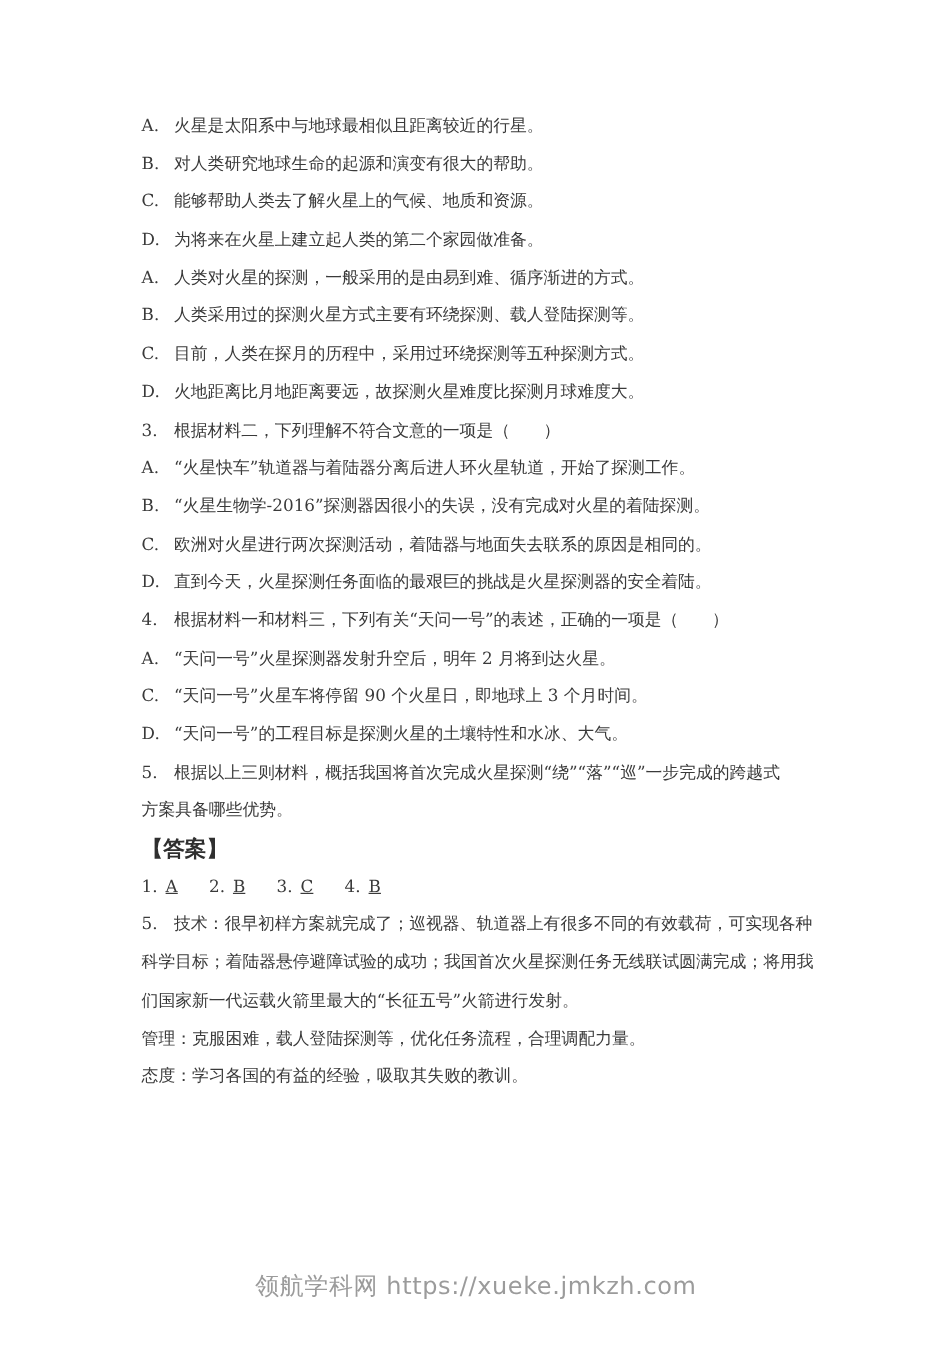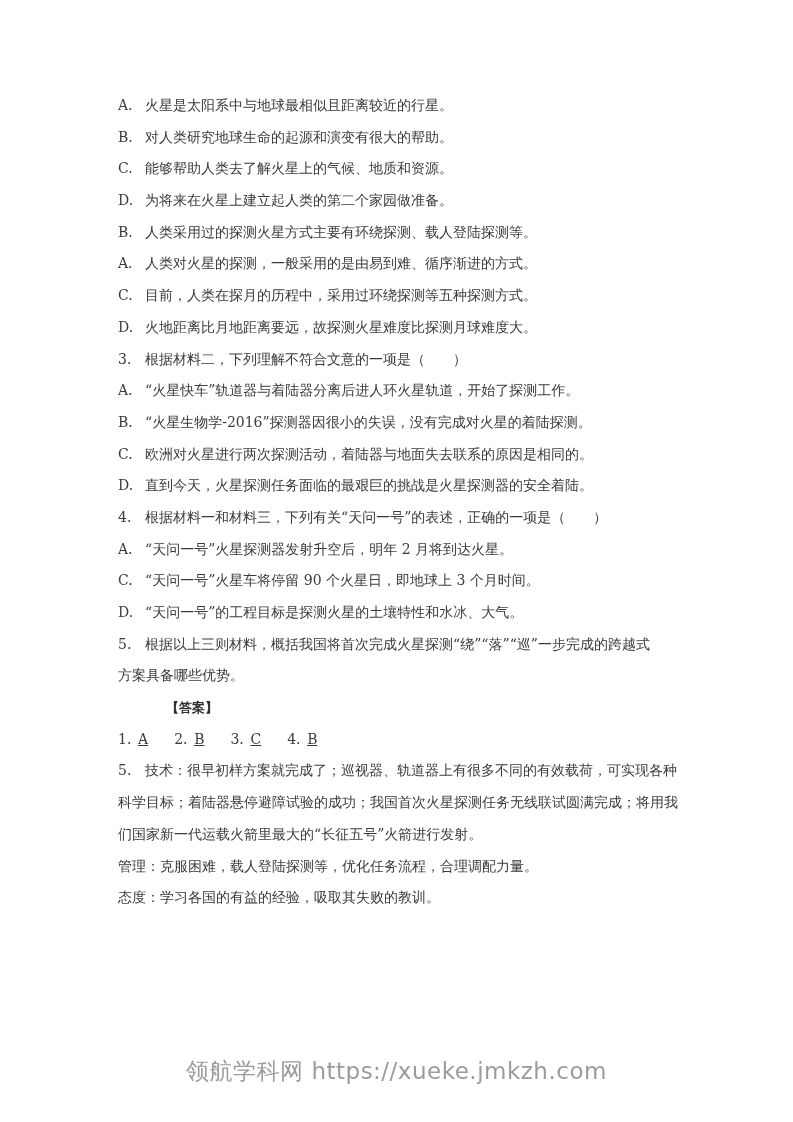--- a/index.html
+++ b/index.html
@@ -28,56 +28,55 @@
     line-height: 31.7px;
     white-space: nowrap;
   }
   .line .label {
     display: inline-block;
     width: 27px;
   }
   .line.heading {
     font-weight: bold;
     color: #2f2f2f;
-    font-size: 13px;
-    margin-left: 48px;
+    font-size: 18px;
   }
   .ans-item {
     display: inline-block;
     margin-right: 26px;
     text-decoration: underline;
   }
   .ans-num {
     display: inline-block;
     min-width: 20px;
   }
   .watermark {
     position: absolute;
     left: 0;
     top: 1058px;
     width: 793px;
     text-align: center;
     font-family: "DejaVu Sans", "Liberation Sans", sans-serif;
-    font-size: 23px;
+    font-size: 20px;
     line-height: 26px;
     color: #9b9b9b;
     letter-spacing: 0.5px;
   }
 </style>
 </head>
 <body>
 
 <div class="page">
   <div class="content">
       <div class="line option"><span class="label">A.</span><span>火星是太阳系中与地球最相似且距离较近的行星。</span></div>
       <div class="line option"><span class="label">B.</span><span>对人类研究地球生命的起源和演变有很大的帮助。</span></div>
       <div class="line option"><span class="label">C.</span><span>能够帮助人类去了解火星上的气候、地质和资源。</span></div>
       <div class="line option"><span class="label">D.</span><span>为将来在火星上建立起人类的第二个家园做准备。</span></div>
+      <div class="line option"><span class="label">A.</span><span>人类对火星的探测，一般采用的是由易到难、循序渐进的方式。</span></div>
       <div class="line option"><span class="label">B.</span><span>人类采用过的探测火星方式主要有环绕探测、载人登陆探测等。</span></div>
-      <div class="line option"><span class="label">A.</span><span>人类对火星的探测，一般采用的是由易到难、循序渐进的方式。</span></div>
       <div class="line option"><span class="label">C.</span><span>目前，人类在探月的历程中，采用过环绕探测等五种探测方式。</span></div>
       <div class="line option"><span class="label">D.</span><span>火地距离比月地距离要远，故探测火星难度比探测月球难度大。</span></div>
       <div class="line question"><span class="label">3.</span><span>根据材料二，下列理解不符合文意的一项是（　　）</span></div>
       <div class="line option"><span class="label">A.</span><span>“火星快车”轨道器与着陆器分离后进人环火星轨道，开始了探测工作。</span></div>
       <div class="line option"><span class="label">B.</span><span>“火星生物学-2016”探测器因很小的失误，没有完成对火星的着陆探测。</span></div>
       <div class="line option"><span class="label">C.</span><span>欧洲对火星进行两次探测活动，着陆器与地面失去联系的原因是相同的。</span></div>
       <div class="line option"><span class="label">D.</span><span>直到今天，火星探测任务面临的最艰巨的挑战是火星探测器的安全着陆。</span></div>
       <div class="line question"><span class="label">4.</span><span>根据材料一和材料三，下列有关“天问一号”的表述，正确的一项是（　　）</span></div>
       <div class="line option"><span class="label">A.</span><span>“天问一号”火星探测器发射升空后，明年 2 月将到达火星。</span></div>
       <div class="line option"><span class="label">C.</span><span>“天问一号”火星车将停留 90 个火星日，即地球上 3 个月时间。</span></div>

